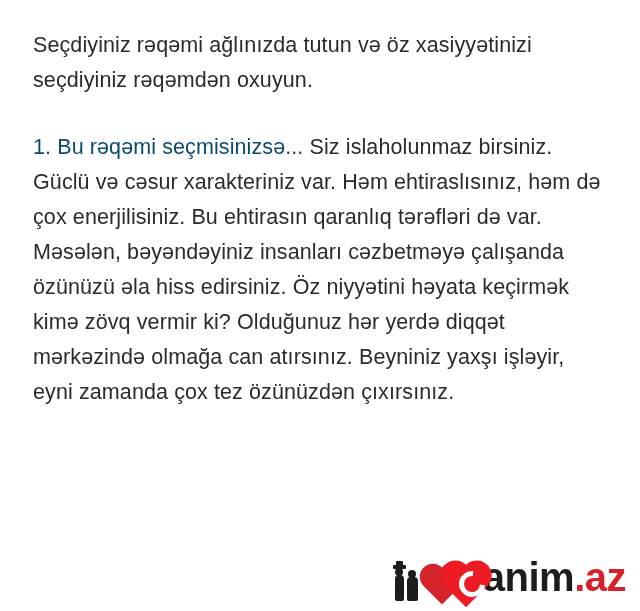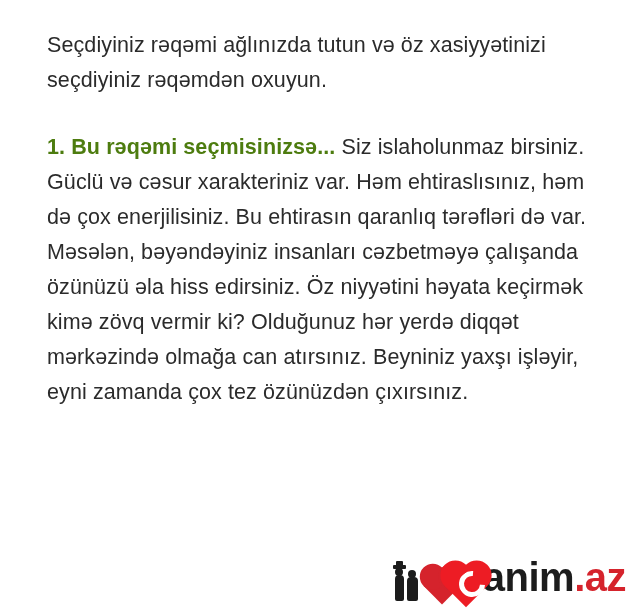--- a/index.html
+++ b/index.html
@@ -13,38 +13,38 @@
     font-family: "Liberation Sans", sans-serif;
     color: #222222;
     overflow: hidden;
     position: relative;
   }
   .page {
     position: relative;
     width: 640px;
     height: 611px;
     box-sizing: border-box;
-    padding: 28px 36px 0 47px;
+    padding: 28px 36px 0 33px;
   }
   .para {
     font-size: 21.5px;
     line-height: 35px;
     color: #2b2b2b;
     letter-spacing: 0.1px;
     margin: 0;
   }
   .intro {
     margin-bottom: 32px;
   }
   .body-para {
     margin: 0;
   }
   .lead-in {
-    font-weight: bold;
-    color: #4d7c0f;
+    font-weight: normal;
+    color: #0c4a6e;
   }
   .logo {
     position: absolute;
     right: 14px;
     bottom: 8px;
     height: 52px;
     display: flex;
     align-items: flex-end;
   }
   .logo-figures {

